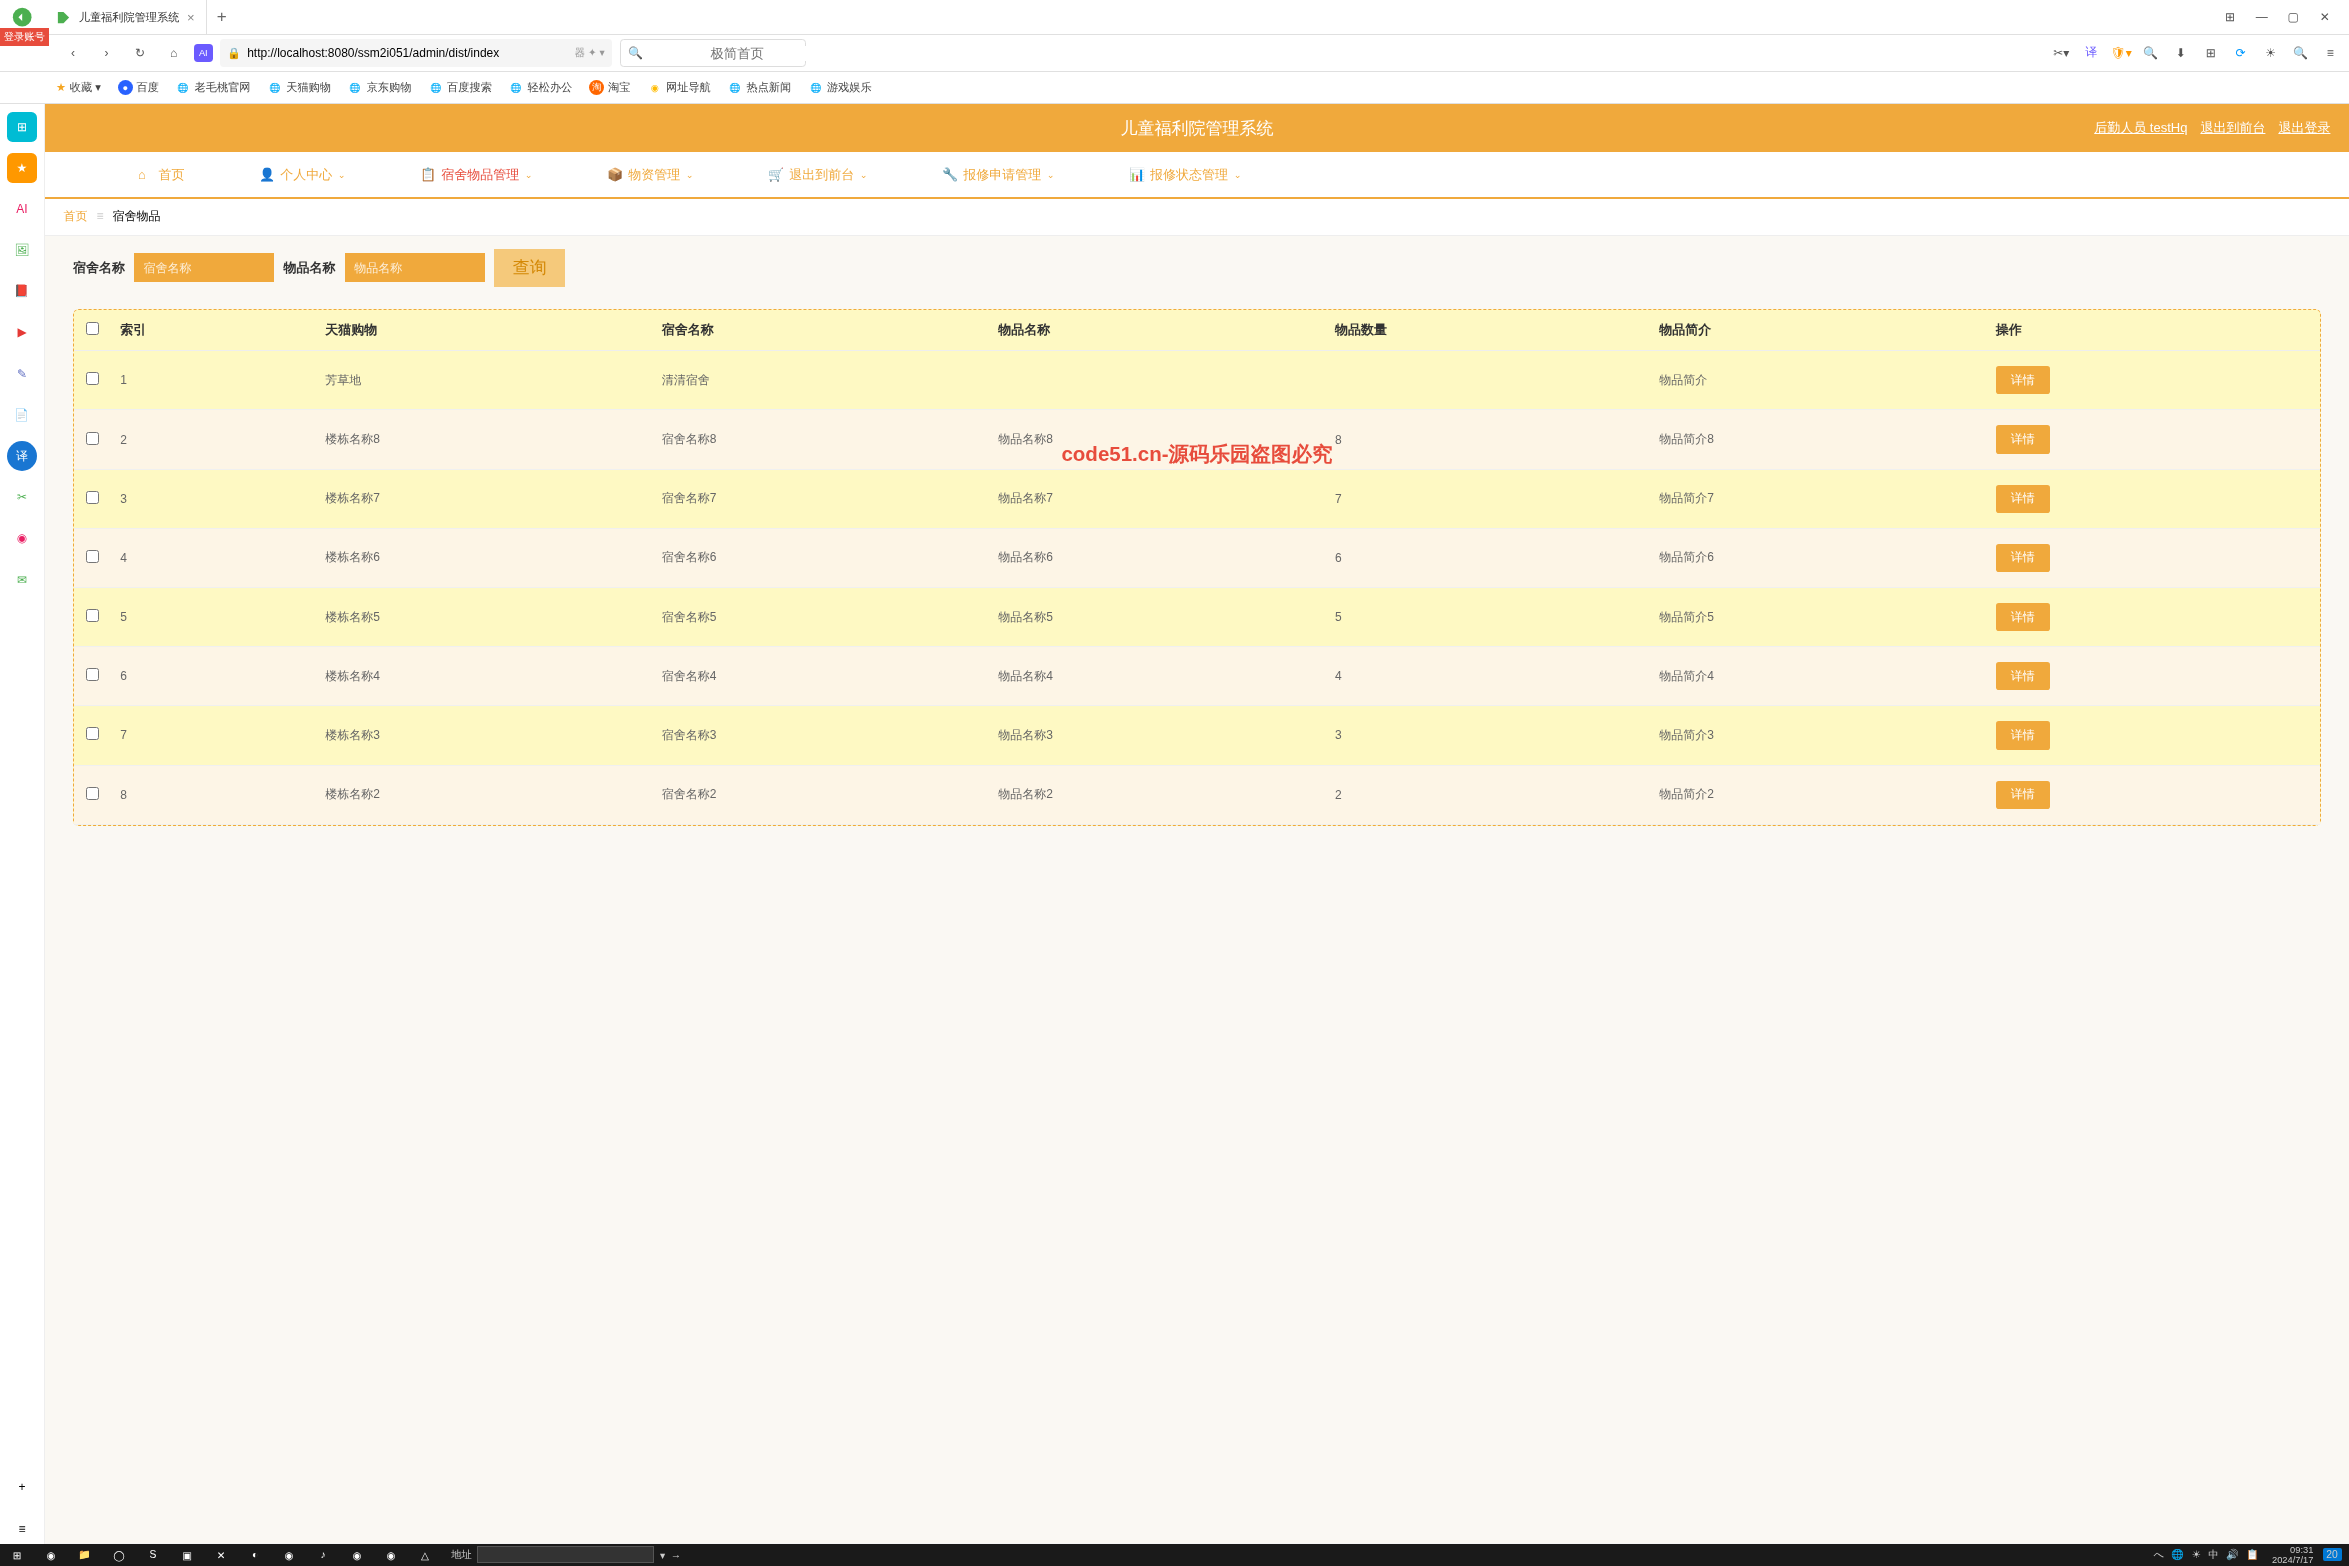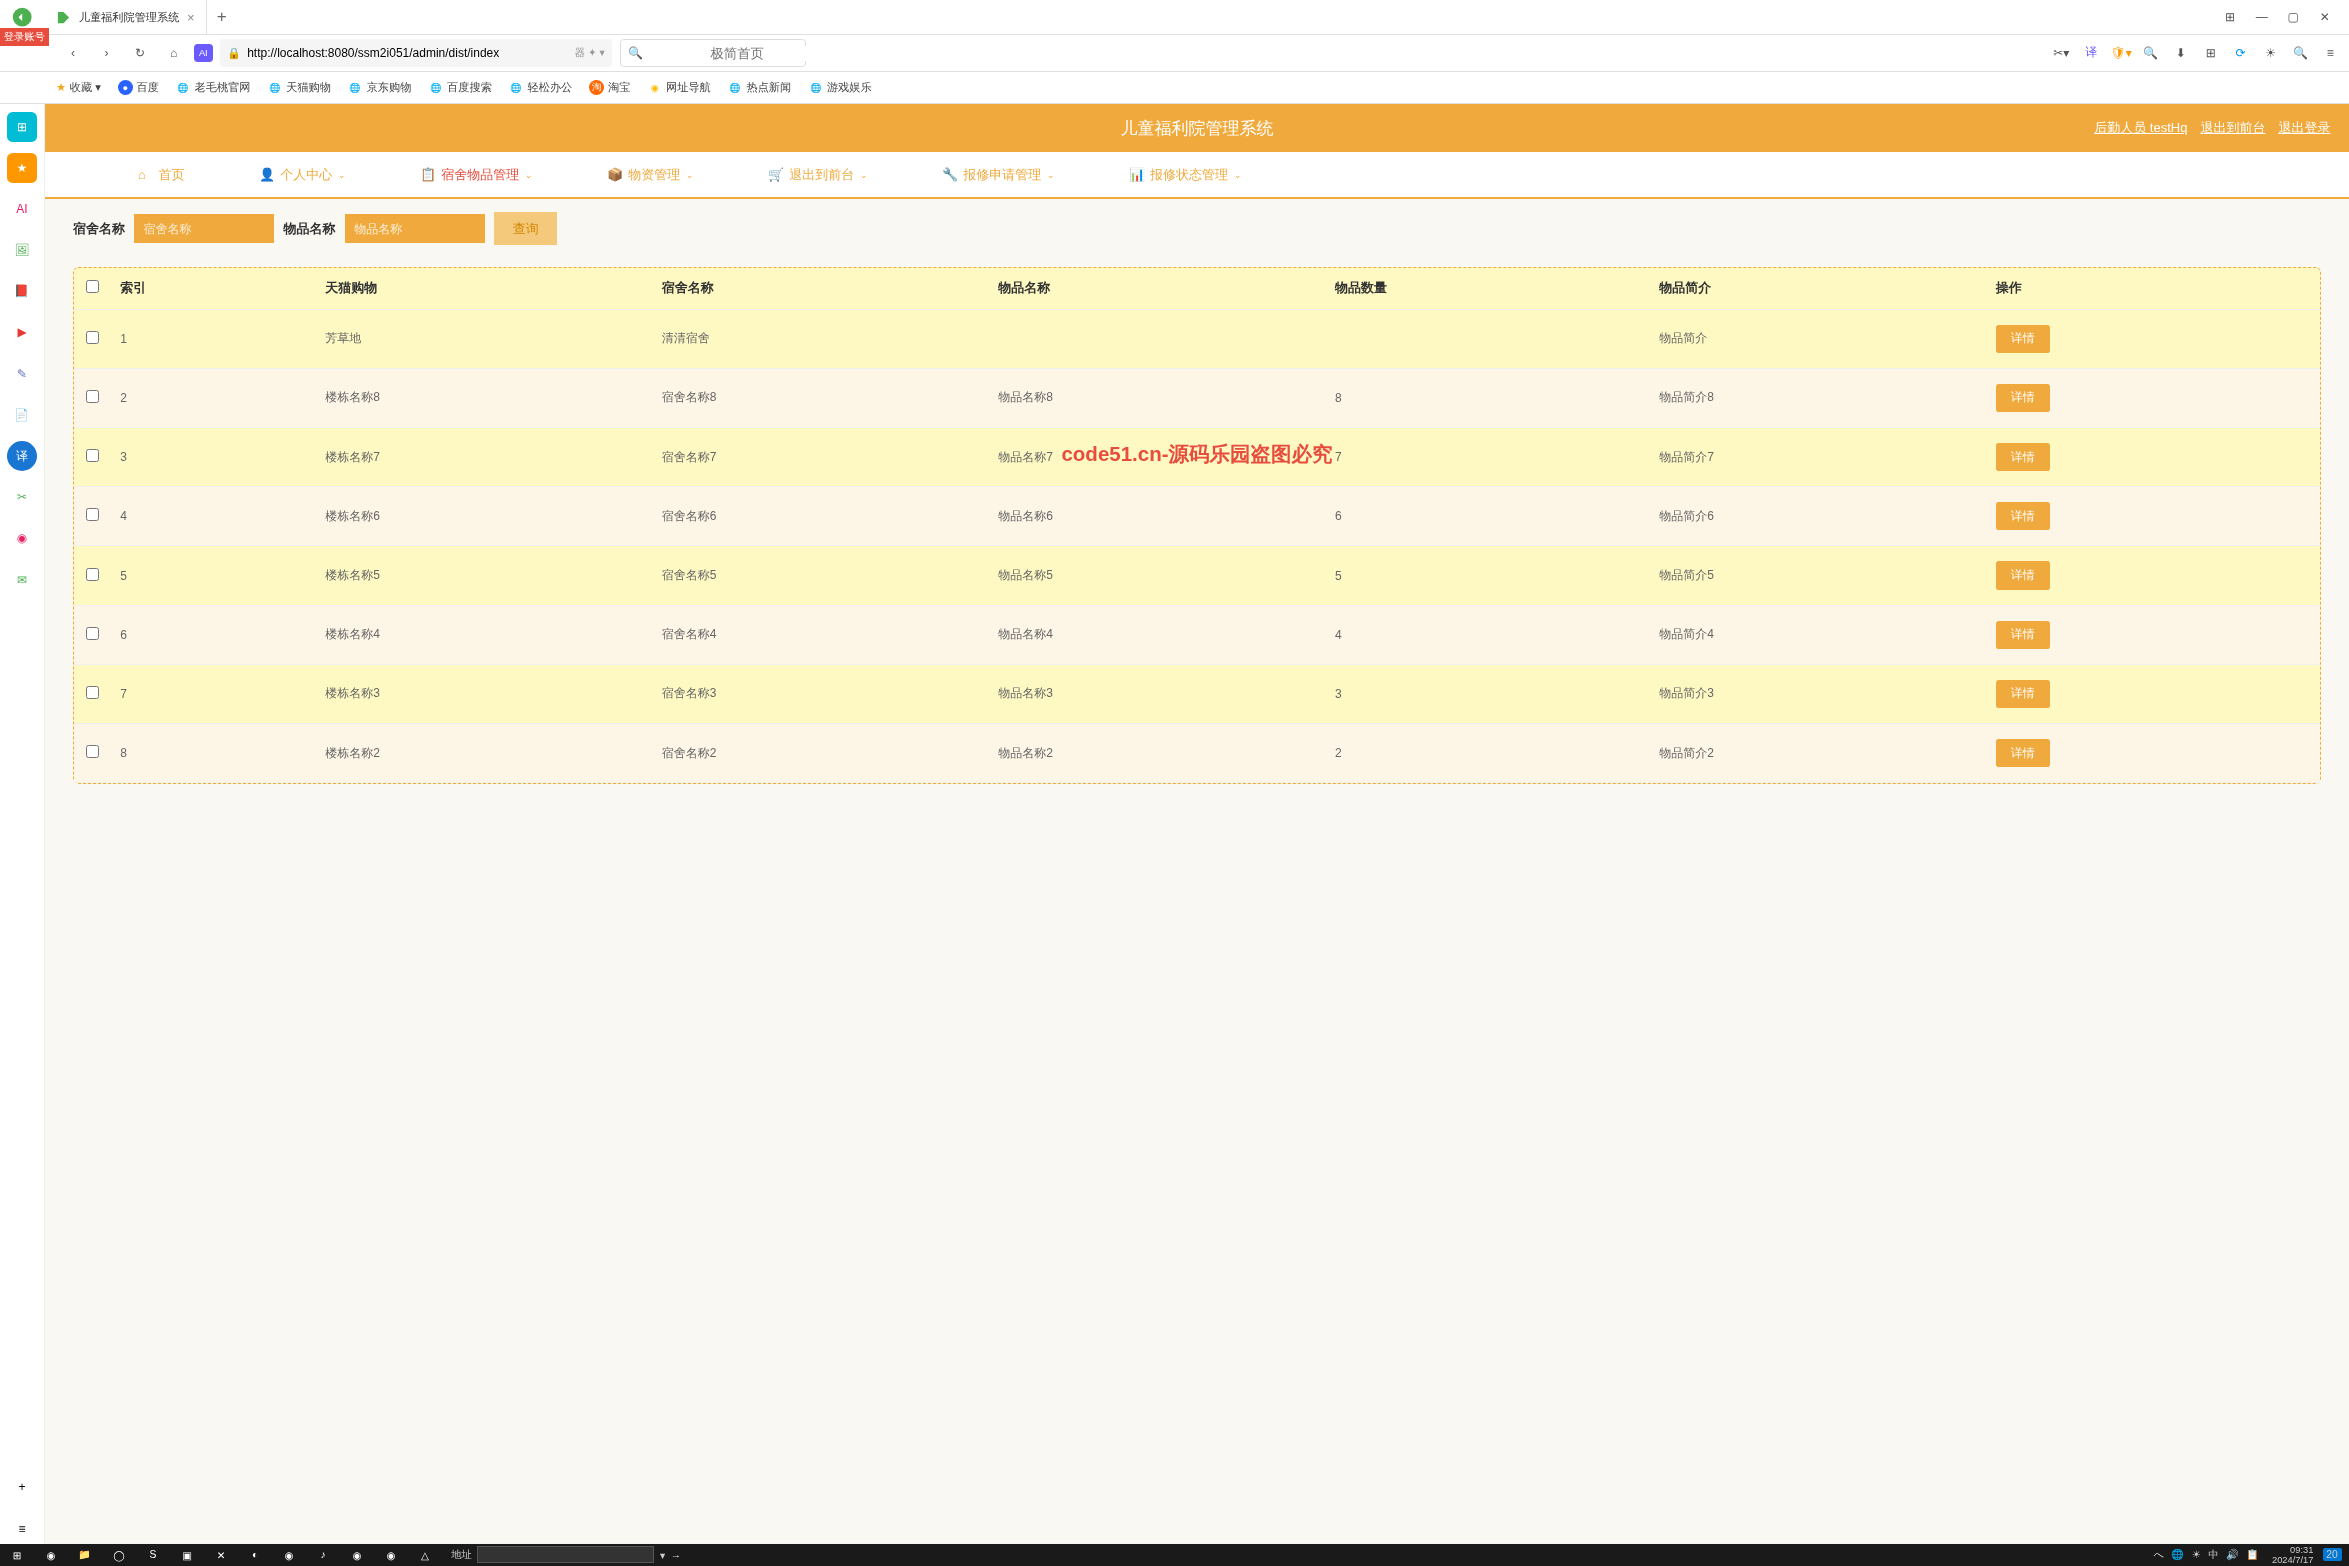--- a/index.html
+++ b/index.html
@@ -54,21 +54,21 @@
 .nav-caret { font-size: 9.3px; color: #f0a93c; }
 
 .breadcrumb { padding: 9.3px 18.6px; background: #fff; border-bottom: 0.9px solid #eee; font-size: 12px; }
 .breadcrumb a { color: #f0a93c; text-decoration: none; }
 .breadcrumb .sep { margin: 0 5.6px; color: #ccc; }
 
 .search-row { padding: 13px 28px; display: flex; align-items: center; gap: 9.3px; }
 .search-label { font-size: 13px; font-weight: 600; color: #333; }
 .search-inp { padding: 7.5px 9.3px; background: #f0a93c; border: none; color: #fff; font-size: 12px; width: 140px; outline: none; }
 .search-inp::placeholder { color: #fff; opacity: 0.8; }
-.search-btn { padding: 7.5px 18.6px; background: #f5c97b; border: none; color: #d48806; cursor: pointer; font-size: 13px; }
+.search-btn { padding: 7.5px 18.6px; background: #f5c97b; border: none; color: #d48806; cursor: pointer; font-size: 17px; }
 
 .table-wrap { margin: 9.3px 28px; border: 1.9px dashed #f0a93c; border-radius: 5.6px; background: #fef9c3; }
 table { width: 100%; border-collapse: collapse; }
 thead th { text-align: left; padding: 11.2px 9.3px; font-size: 13px; font-weight: 600; color: #333; border-bottom: 0.9px solid #eee; }
 tbody td { padding: 15px 9.3px; font-size: 12px; color: #666; border-bottom: 0.9px solid #f0f0f0; }
 tbody tr:nth-child(even) { background: #fdf5e6; }
 .chk { width: 37px; text-align: center; }
 input[type=checkbox] { width: 13px; height: 13px; }
 .op-btn { padding: 5.6px 15px; background: #f0a93c; color: #fff; border: none; border-radius: 2.8px; cursor: pointer; font-size: 12px; }
 
@@ -247,20 +247,25 @@
         <span>报修申请管理</span>
         <span class="nav-caret">⌄</span>
       </div>
       <div class="nav-item">
         <span class="nav-icon">📊</span>
         <span>报修状态管理</span>
         <span class="nav-caret">⌄</span>
       </div>
     </div>
 
+  <div class="breadcrumb">
+    <a>首页</a>
+    <span class="sep">≡</span>
+    <span>宿舍物品</span>
+  </div>
 
   <div class="search-row">
     <span class="search-label">宿舍名称</span>
     <input class="search-inp" placeholder="宿舍名称" style="">
     <span class="search-label">物品名称</span>
     <input class="search-inp" placeholder="物品名称" style="">
     <button class="search-btn">查询</button>
   </div>
 
   <div class="watermark">code51.cn-源码乐园盗图必究</div>

